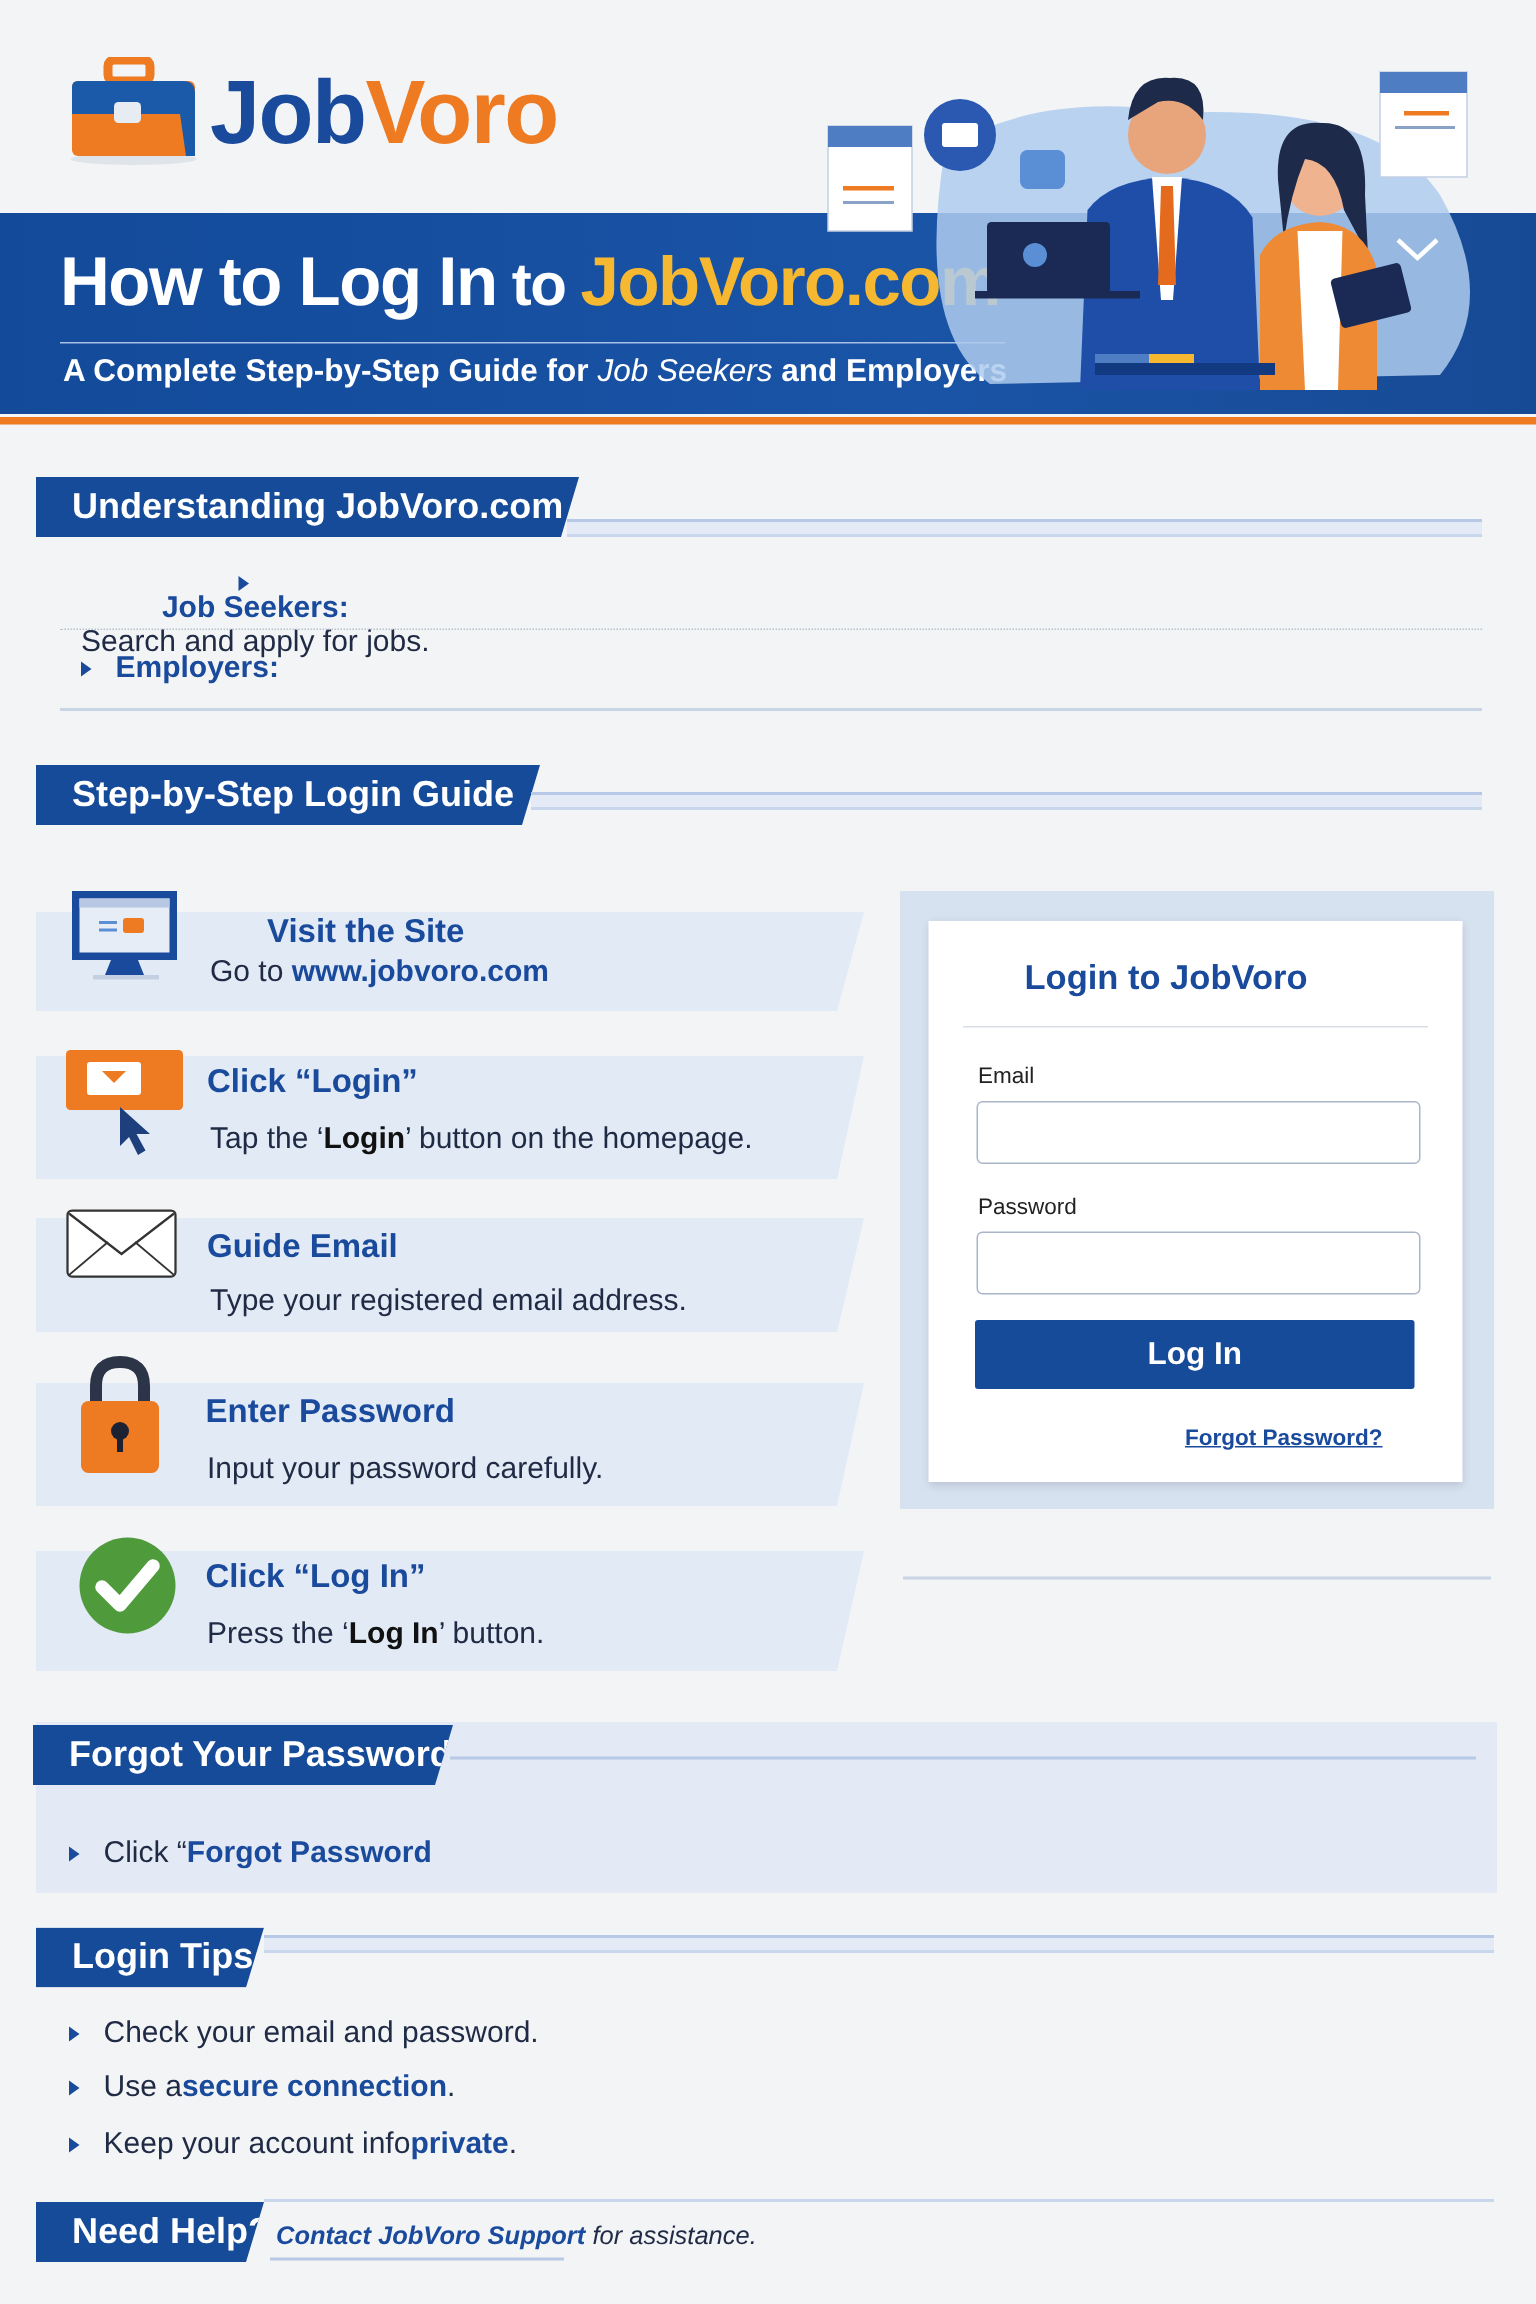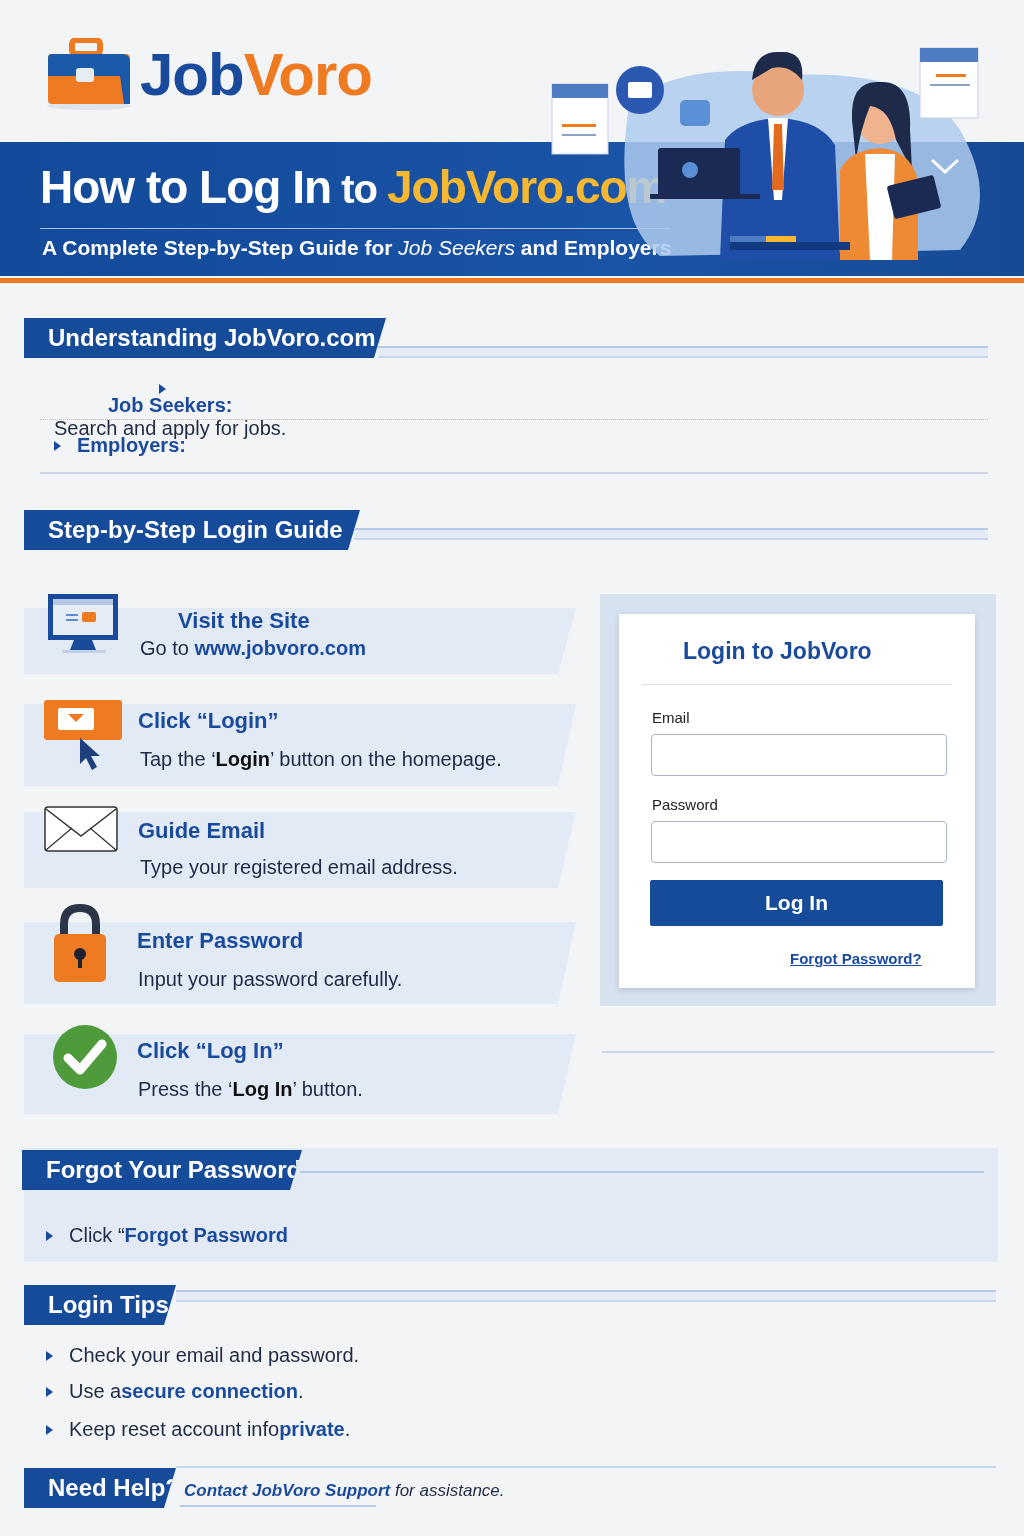--- a/index.html
+++ b/index.html
@@ -212,21 +212,21 @@
     <span>Check your email and password.</span>
   </div>
 <div class="abs bullet" style="left:46px; top:1380px;">
     <span class="tri"></span>
     <span>Use a </span>
     <b>secure connection</b>
     <span>.</span>
   </div>
 <div class="abs bullet" style="left:46px; top:1418px;">
     <span class="tri"></span>
-    <span>Keep reset account info </span>
+    <span>Keep your account info </span>
     <b>private</b>
     <span>.</span>
   </div>
 
 <div class="abs sec-h" style="left:24px; top:1468px; width:152px;">Need Help?</div>
 <div class="abs" style="left:176px; top:1466px; width:820px; height:2px; background:#c9d7ec;"></div>
 <div class="abs help-text" style="left:184px; top:1481px;"><b>Contact JobVoro Support</b><span> for assistance.</span></div>
 <div class="abs" style="left:180px; top:1505px; width:196px; height:2px; background:#b7c9e6;"></div>
 
 </body></html>

